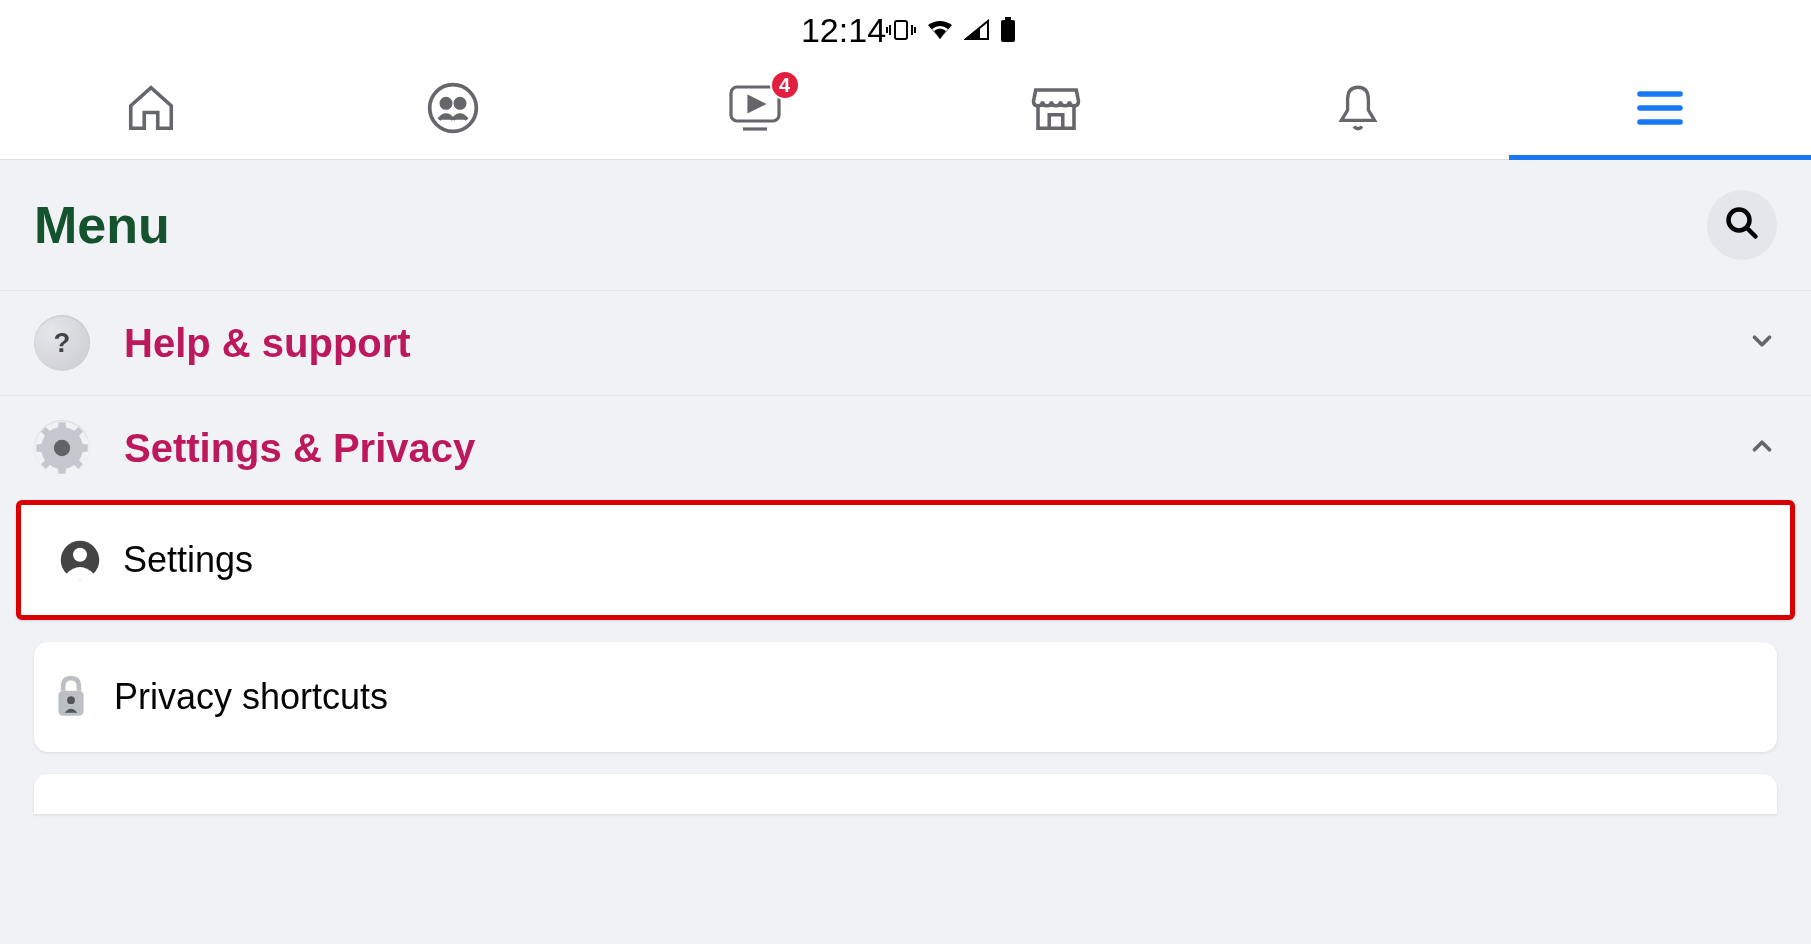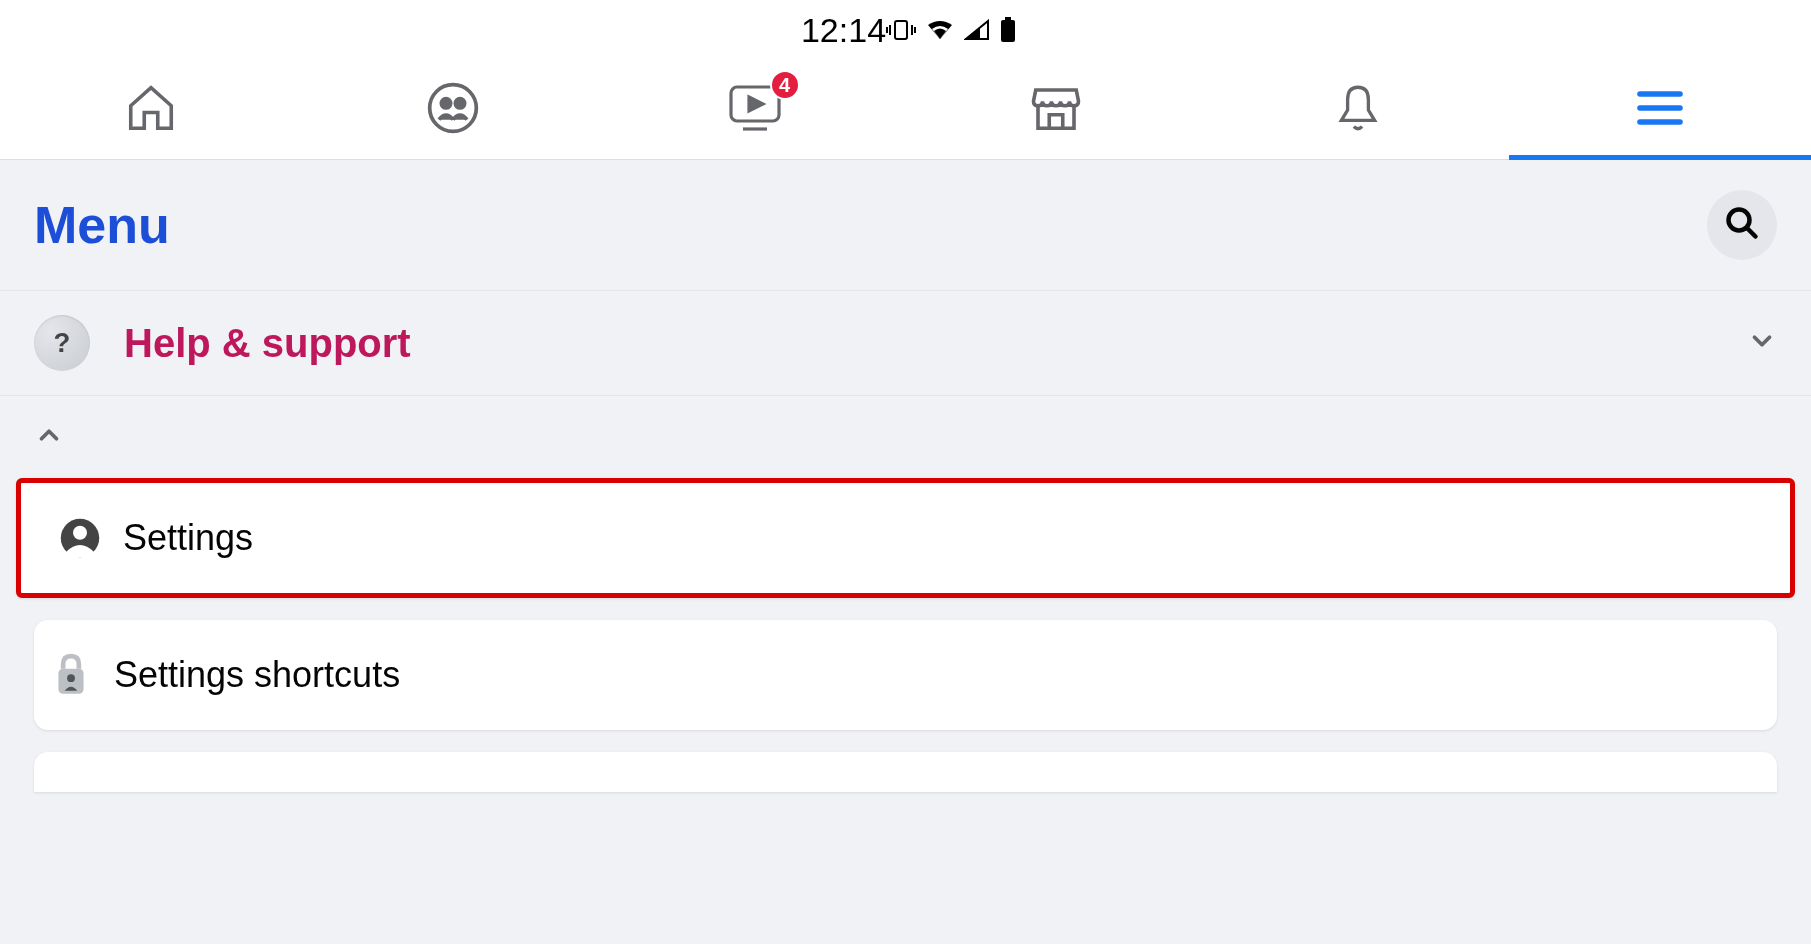--- a/index.html
+++ b/index.html
@@ -84,21 +84,21 @@
     }
     .menu-header {
       display: flex;
       align-items: center;
       justify-content: space-between;
       padding: 30px 34px 30px 34px;
     }
     .menu-title {
       font-size: 52px;
       font-weight: 800;
-      color: #1d4ed8;
+      color: #14532d;
     }
     .search-btn {
       width: 70px;
       height: 70px;
       border-radius: 50%;
       background: #e4e6eb;
       display: flex;
       align-items: center;
       justify-content: center;
       cursor: pointer;
@@ -300,20 +300,40 @@
       <div class="acc-label">Help &amp; support</div>
     </div>
     <span class="chevron">
       <svg width="30" height="30" viewBox="0 0 24 24" fill="none" stroke="#65676b" stroke-width="3" stroke-linecap="round" stroke-linejoin="round">
           <polyline points="6 9 12 15 18 9"></polyline>
         </svg>
     </span>
   </div>
 
   <div class="acc-row">
+    <div class="left">
+      <div class="acc-icon-circle" style="background:none">
+        <svg width="56" height="56" viewBox="0 0 24 24">
+            <circle cx="12" cy="12" r="4" fill="#5f6368"></circle>
+            <g fill="#c4c8ce">
+              <path d="M12 1 L13.5 1 L14 5 L10 5 L10.5 1 Z"></path>
+              <path d="M12 23 L13.5 23 L14 19 L10 19 L10.5 23 Z"></path>
+              <path d="M1 12 L1 10.5 L5 10 L5 14 L1 13.5 Z"></path>
+              <path d="M23 12 L23 10.5 L19 10 L19 14 L23 13.5 Z"></path>
+              <path d="M4 4 L5 3 L8 6 L6 8 L3 5 Z"></path>
+              <path d="M20 20 L19 21 L16 18 L18 16 L21 19 Z"></path>
+              <path d="M20 4 L21 5 L18 8 L16 6 L19 3 Z"></path>
+              <path d="M4 20 L3 19 L6 16 L8 18 L5 21 Z"></path>
+            </g>
+            <circle cx="12" cy="12" r="9" fill="#c4c8ce"></circle>
+            <circle cx="12" cy="12" r="3.5" fill="#5f6368"></circle>
+          </svg>
+      </div>
+      <div class="acc-label">Settings &amp; Privacy</div>
+    </div>
     <span class="chevron">
       <svg width="30" height="30" viewBox="0 0 24 24" fill="none" stroke="#65676b" stroke-width="3" stroke-linecap="round" stroke-linejoin="round">
           <polyline points="6 15 12 9 18 15"></polyline>
         </svg>
     </span>
   </div>
 
   <div class="cards-wrap">
 
     <div class="card highlight">
@@ -329,20 +349,20 @@
 
     <div class="card">
       <div class="card-icon">
         <svg width="38" height="44" viewBox="0 0 24 28">
             <path d="M7 10 V7 Q7 2 12 2 Q17 2 17 7 V10" fill="none" stroke="#bcc0c4" stroke-width="3"></path>
             <rect x="4" y="10" width="16" height="16" rx="3" fill="#bcc0c4"></rect>
             <circle cx="12" cy="16" r="2.5" fill="#50555a"></circle>
             <path d="M8 24 Q12 19 16 24 Z" fill="#50555a"></path>
           </svg>
       </div>
-      <div class="card-label">Settings shortcuts</div>
+      <div class="card-label">Privacy shortcuts</div>
     </div>
 
     <div class="card partial"></div>
 
   </div>
 
 </div>
 
 </body></html>

